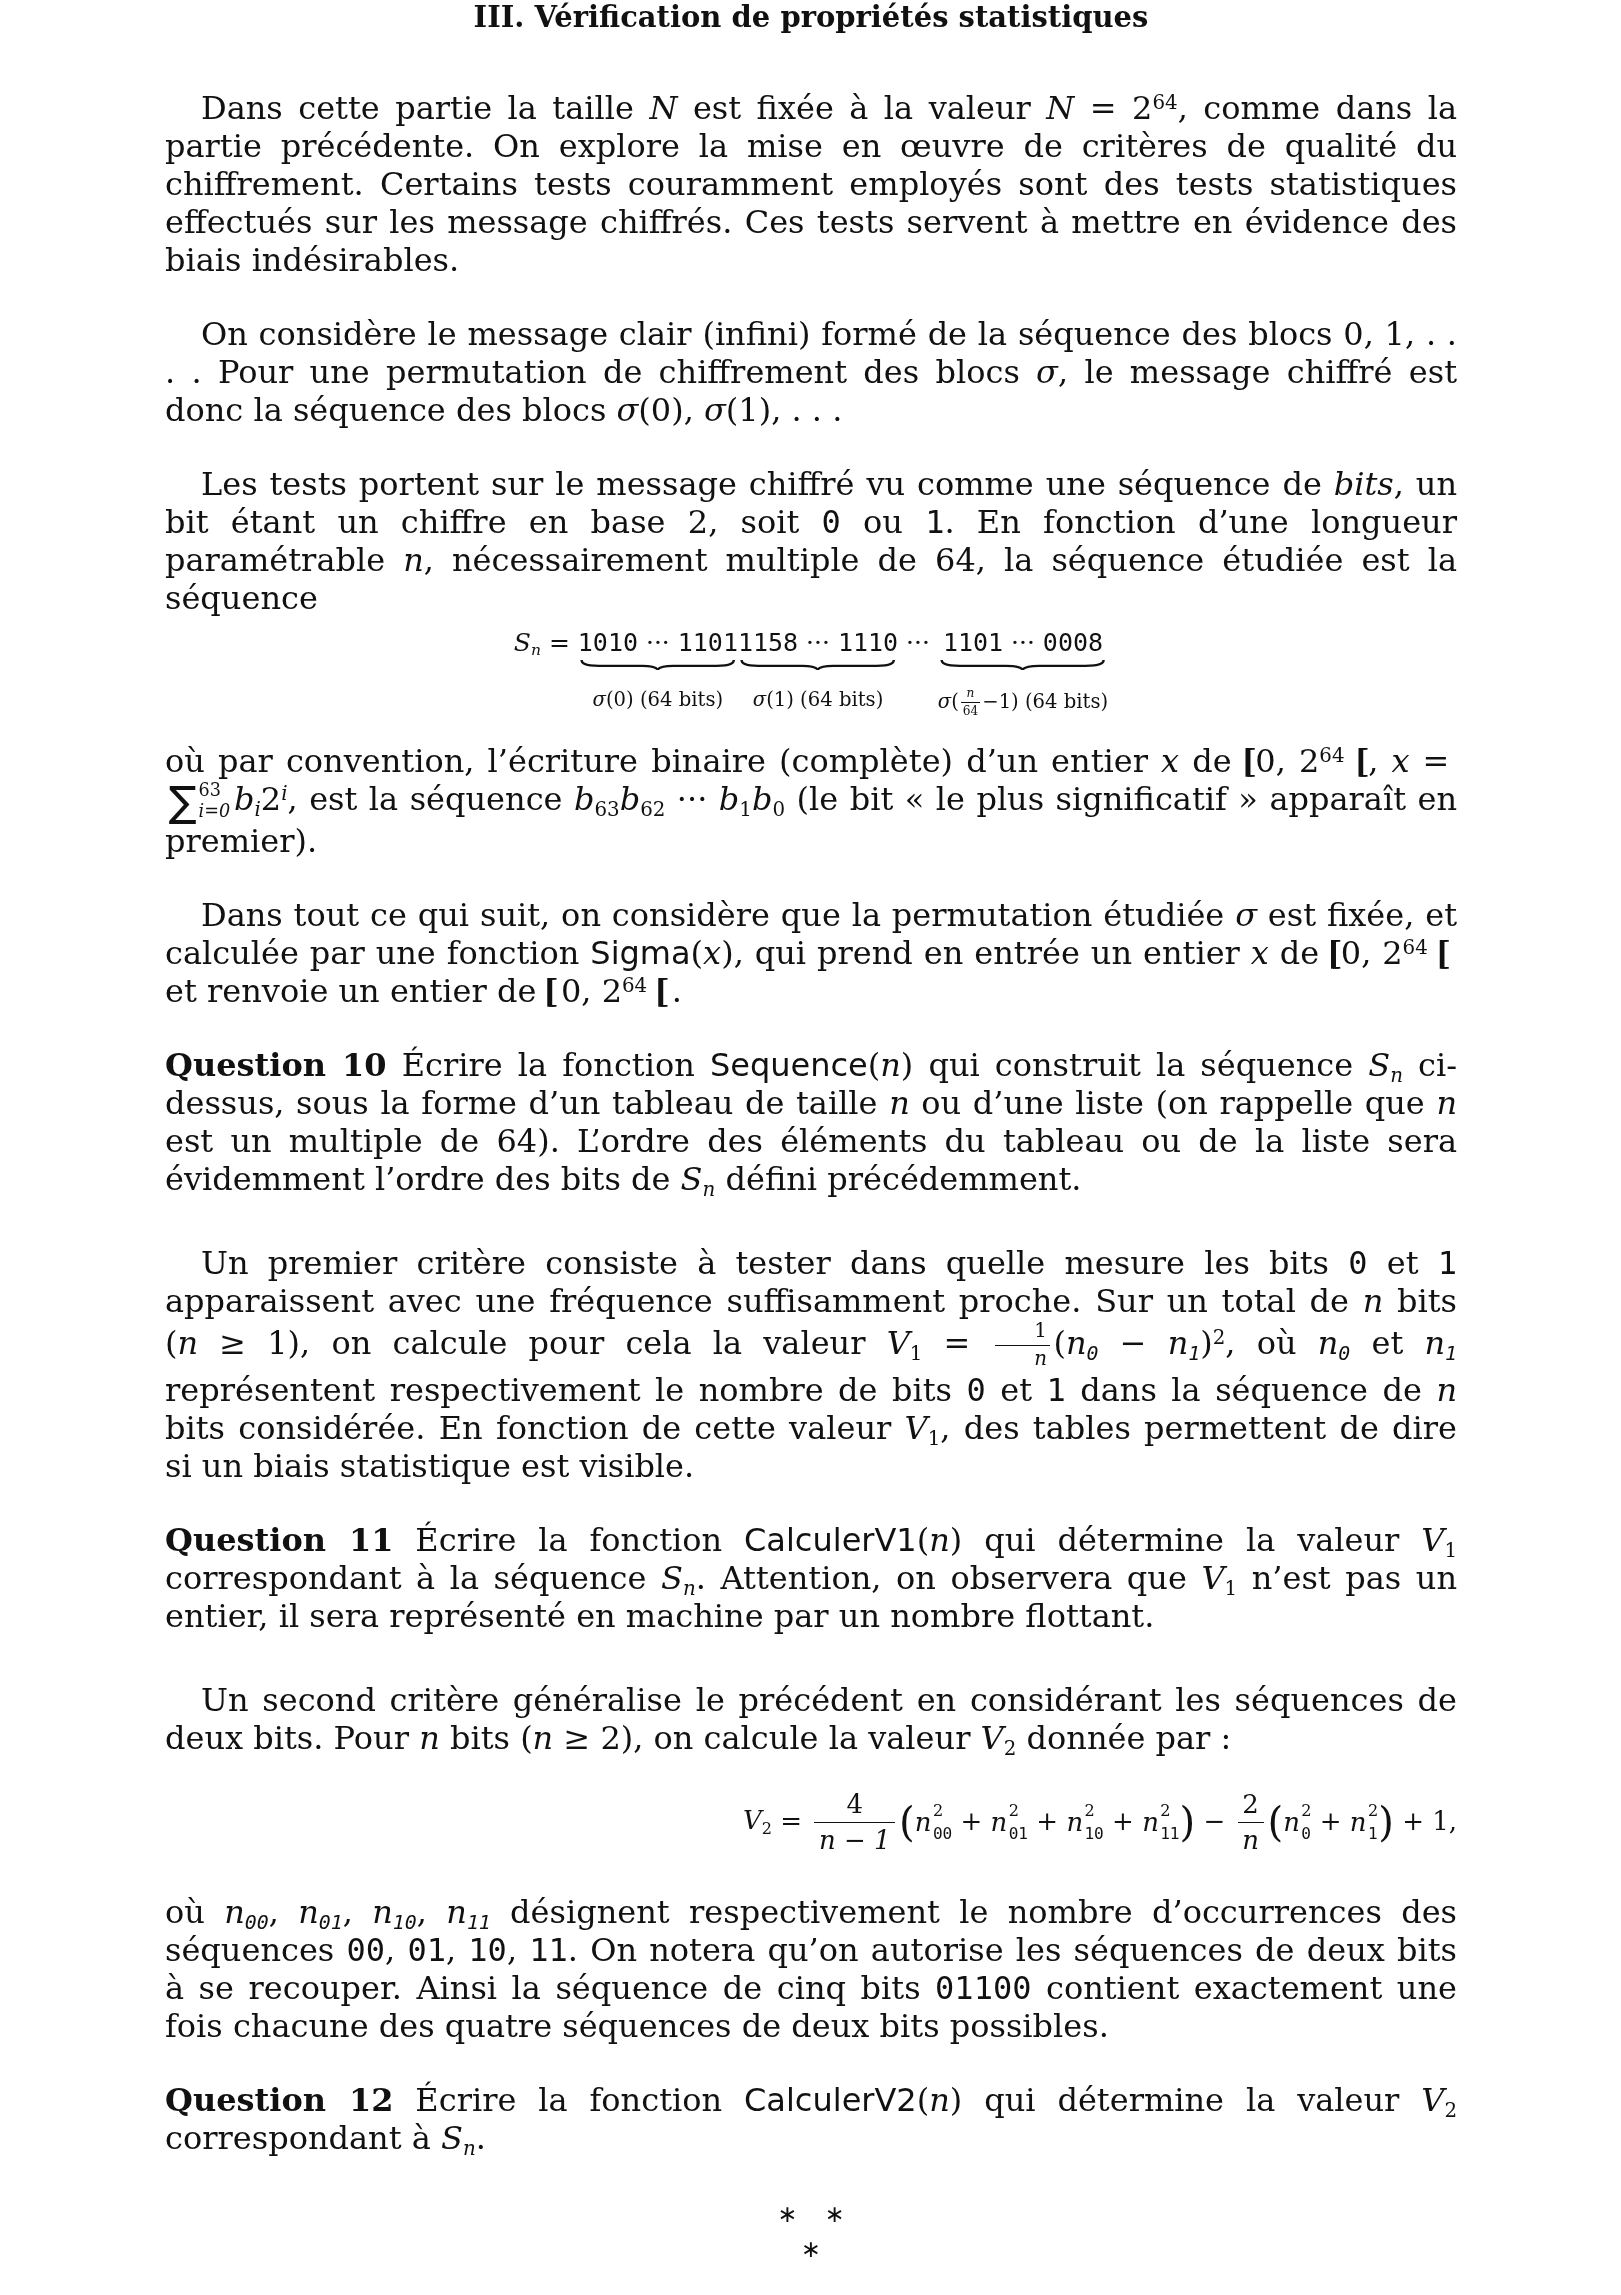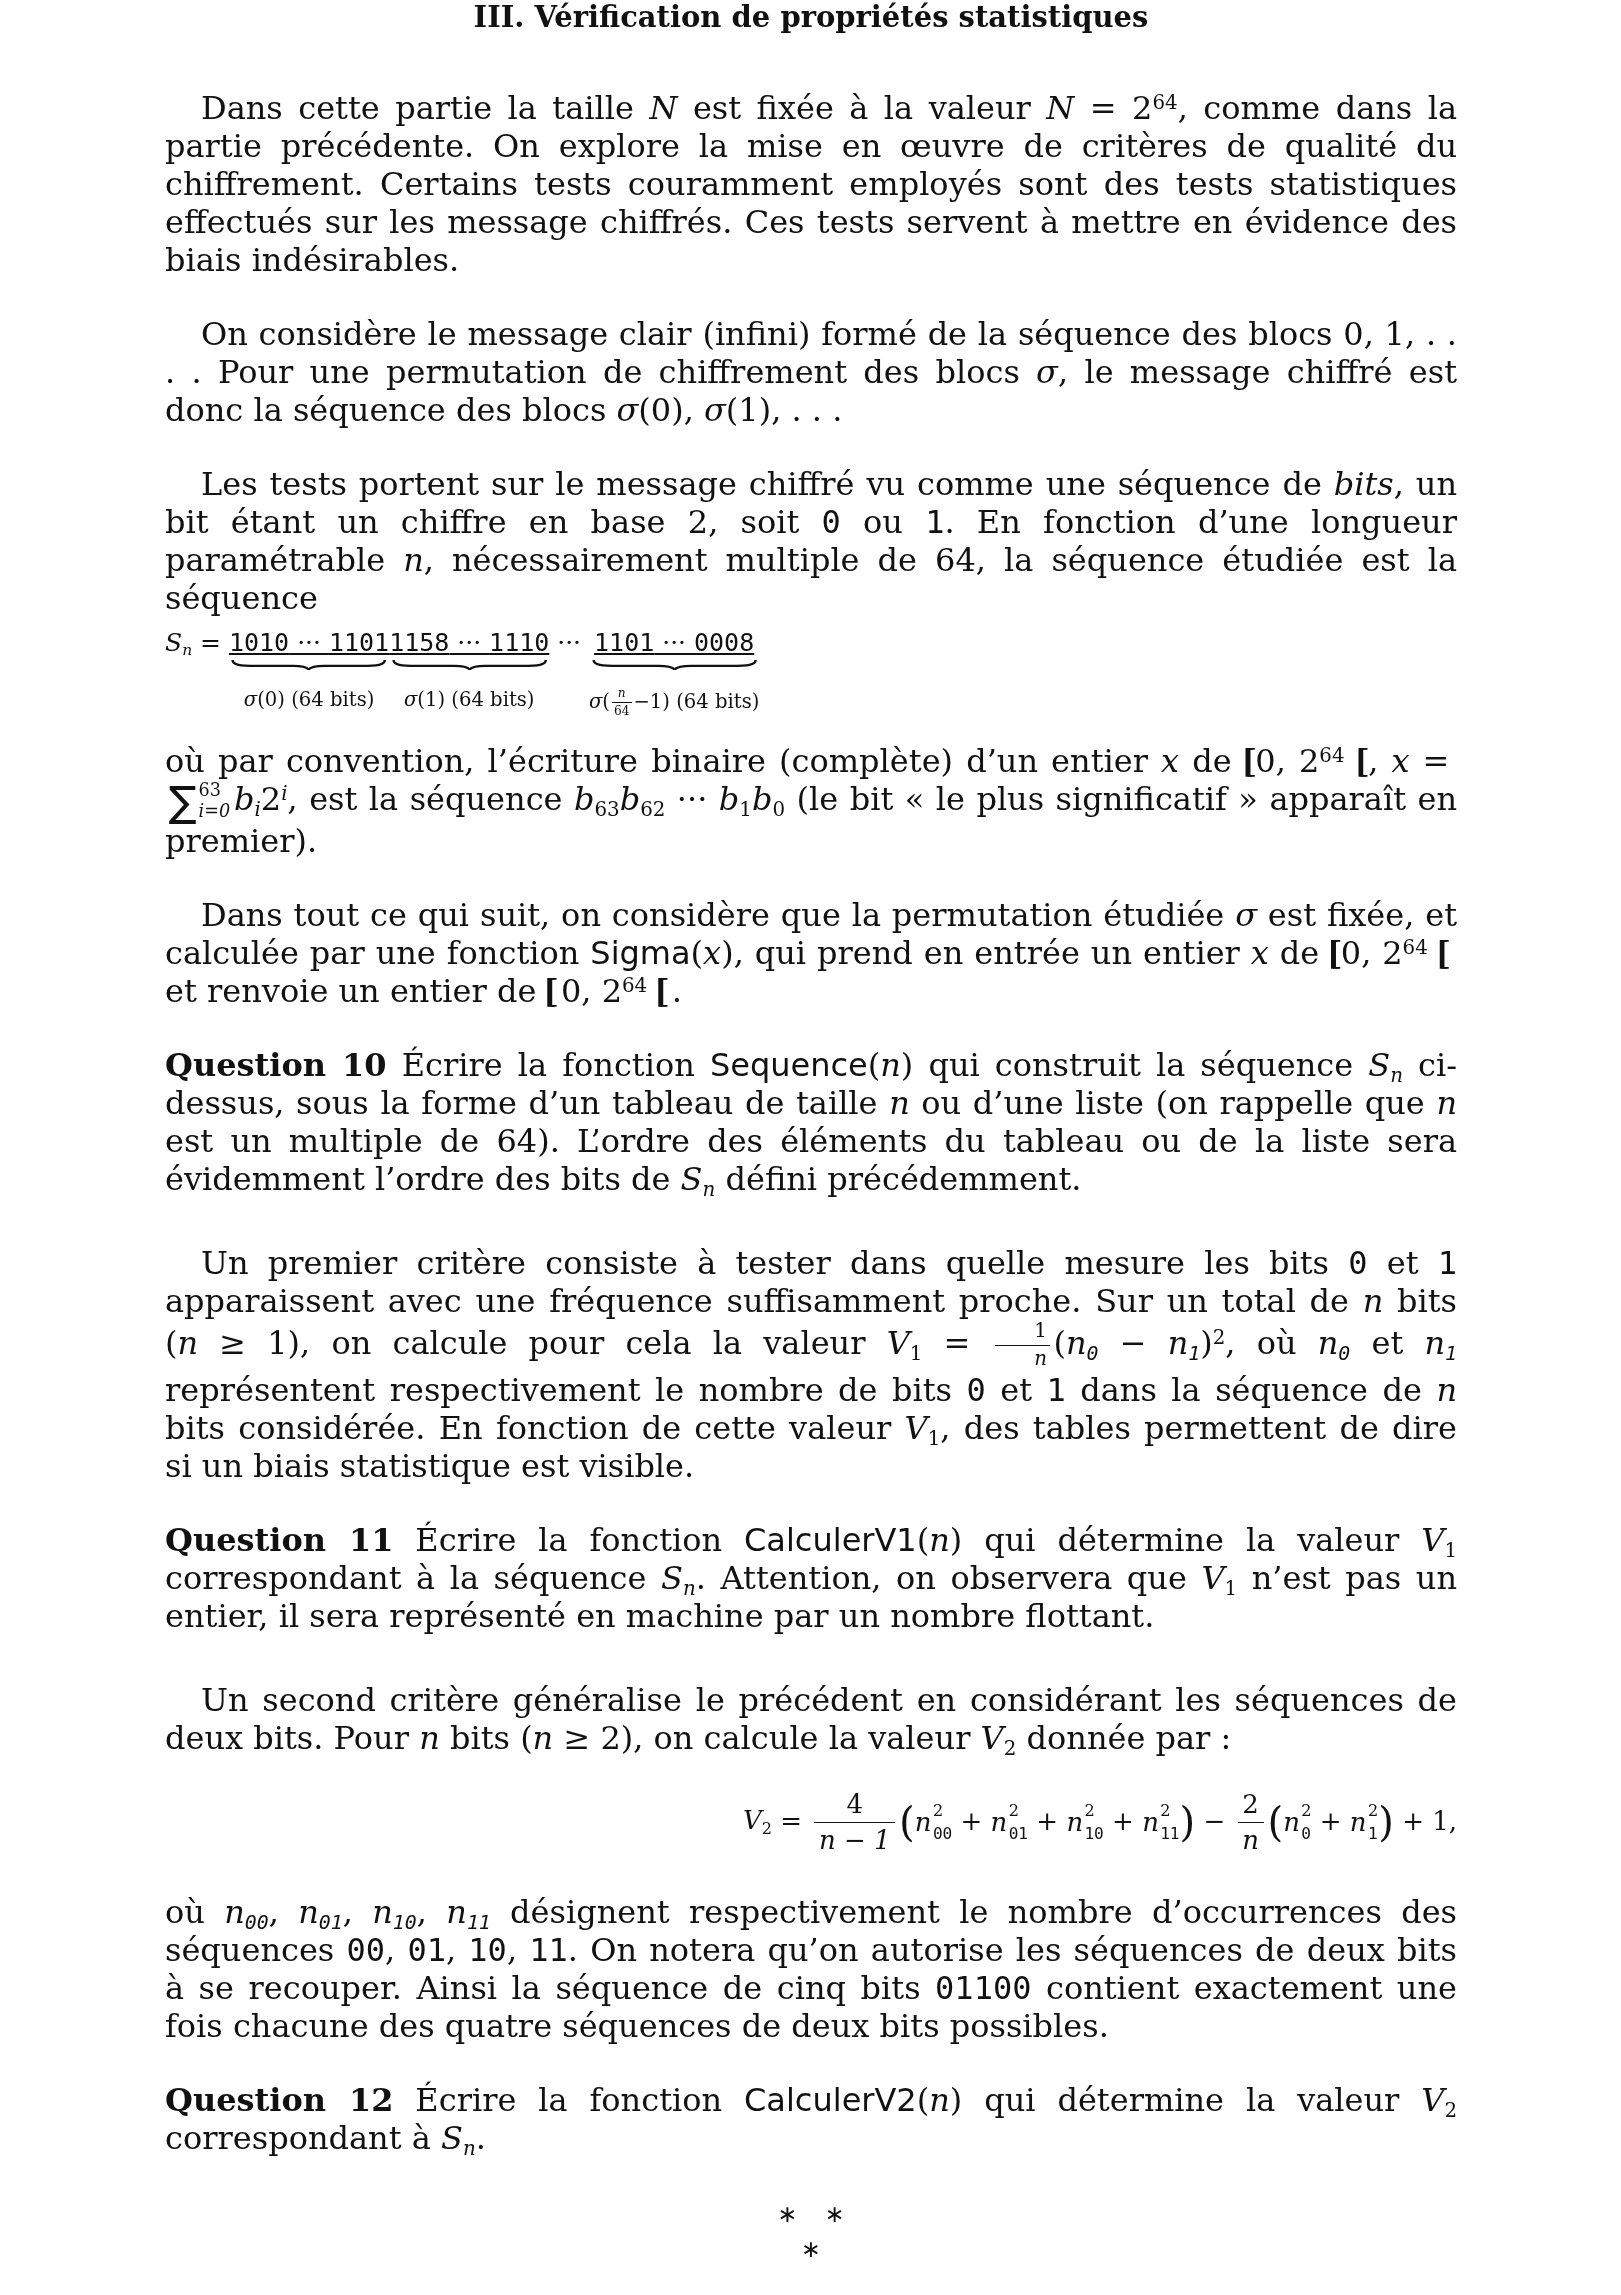--- a/index.html
+++ b/index.html
@@ -36,25 +36,25 @@
     vertical-align:middle;line-height:1.12;margin:0 0.15em;}
   .frac-sm{font-size:0.62em;}
   .frac-big{font-size:1em;}
   .fbar{align-self:stretch;height:0;border-top:1.6px solid #111;margin:0.12em 0;}
   .frac .num,.frac .den{padding:0 0.18em;}
   .sum{display:inline-flex;align-items:center;vertical-align:middle;margin:0 0.12em;}
   .sumop{font-family:"DejaVu Sans",sans-serif;font-size:1.3em;line-height:1;}
   .sumlims{display:inline-flex;flex-direction:column;font-size:0.55em;
     line-height:1.2;margin-left:0.1em;}
   
-  .eq-sn{display:flex;align-items:flex-start;
+  .eq-sn{display:flex;justify-content:center;align-items:flex-start;
     font-size:25px;margin:4.7px 0 23.6px 0;}
   .eq-sn .lhs{line-height:35px;white-space:pre;}
   .ub-group{display:flex;flex-direction:column;align-items:center;}
-  .ub-group .bits{line-height:35px;text-decoration:underline;}
+  .ub-group .bits{line-height:35px;}
   .ubrace{width:97%;height:10.2px;display:block;}
   .ub-label{font-size:19.6px;margin-top:17px;line-height:25px;}
   .middots{line-height:35px;margin:0 7.9px;}
   
   .eq-v2{text-align:right;font-size:26px;line-height:1;margin:22px 0 27px 0;padding:11px 0;}
   
   .separator{text-align:center;margin-top:46px;line-height:1;}
   .separator .row1 .star{display:inline-block;margin:0 11.8px;}
   .star{font-family:"DejaVu Sans",sans-serif;font-size:23.6px;}
   .separator .row2{margin-top:11px;}

